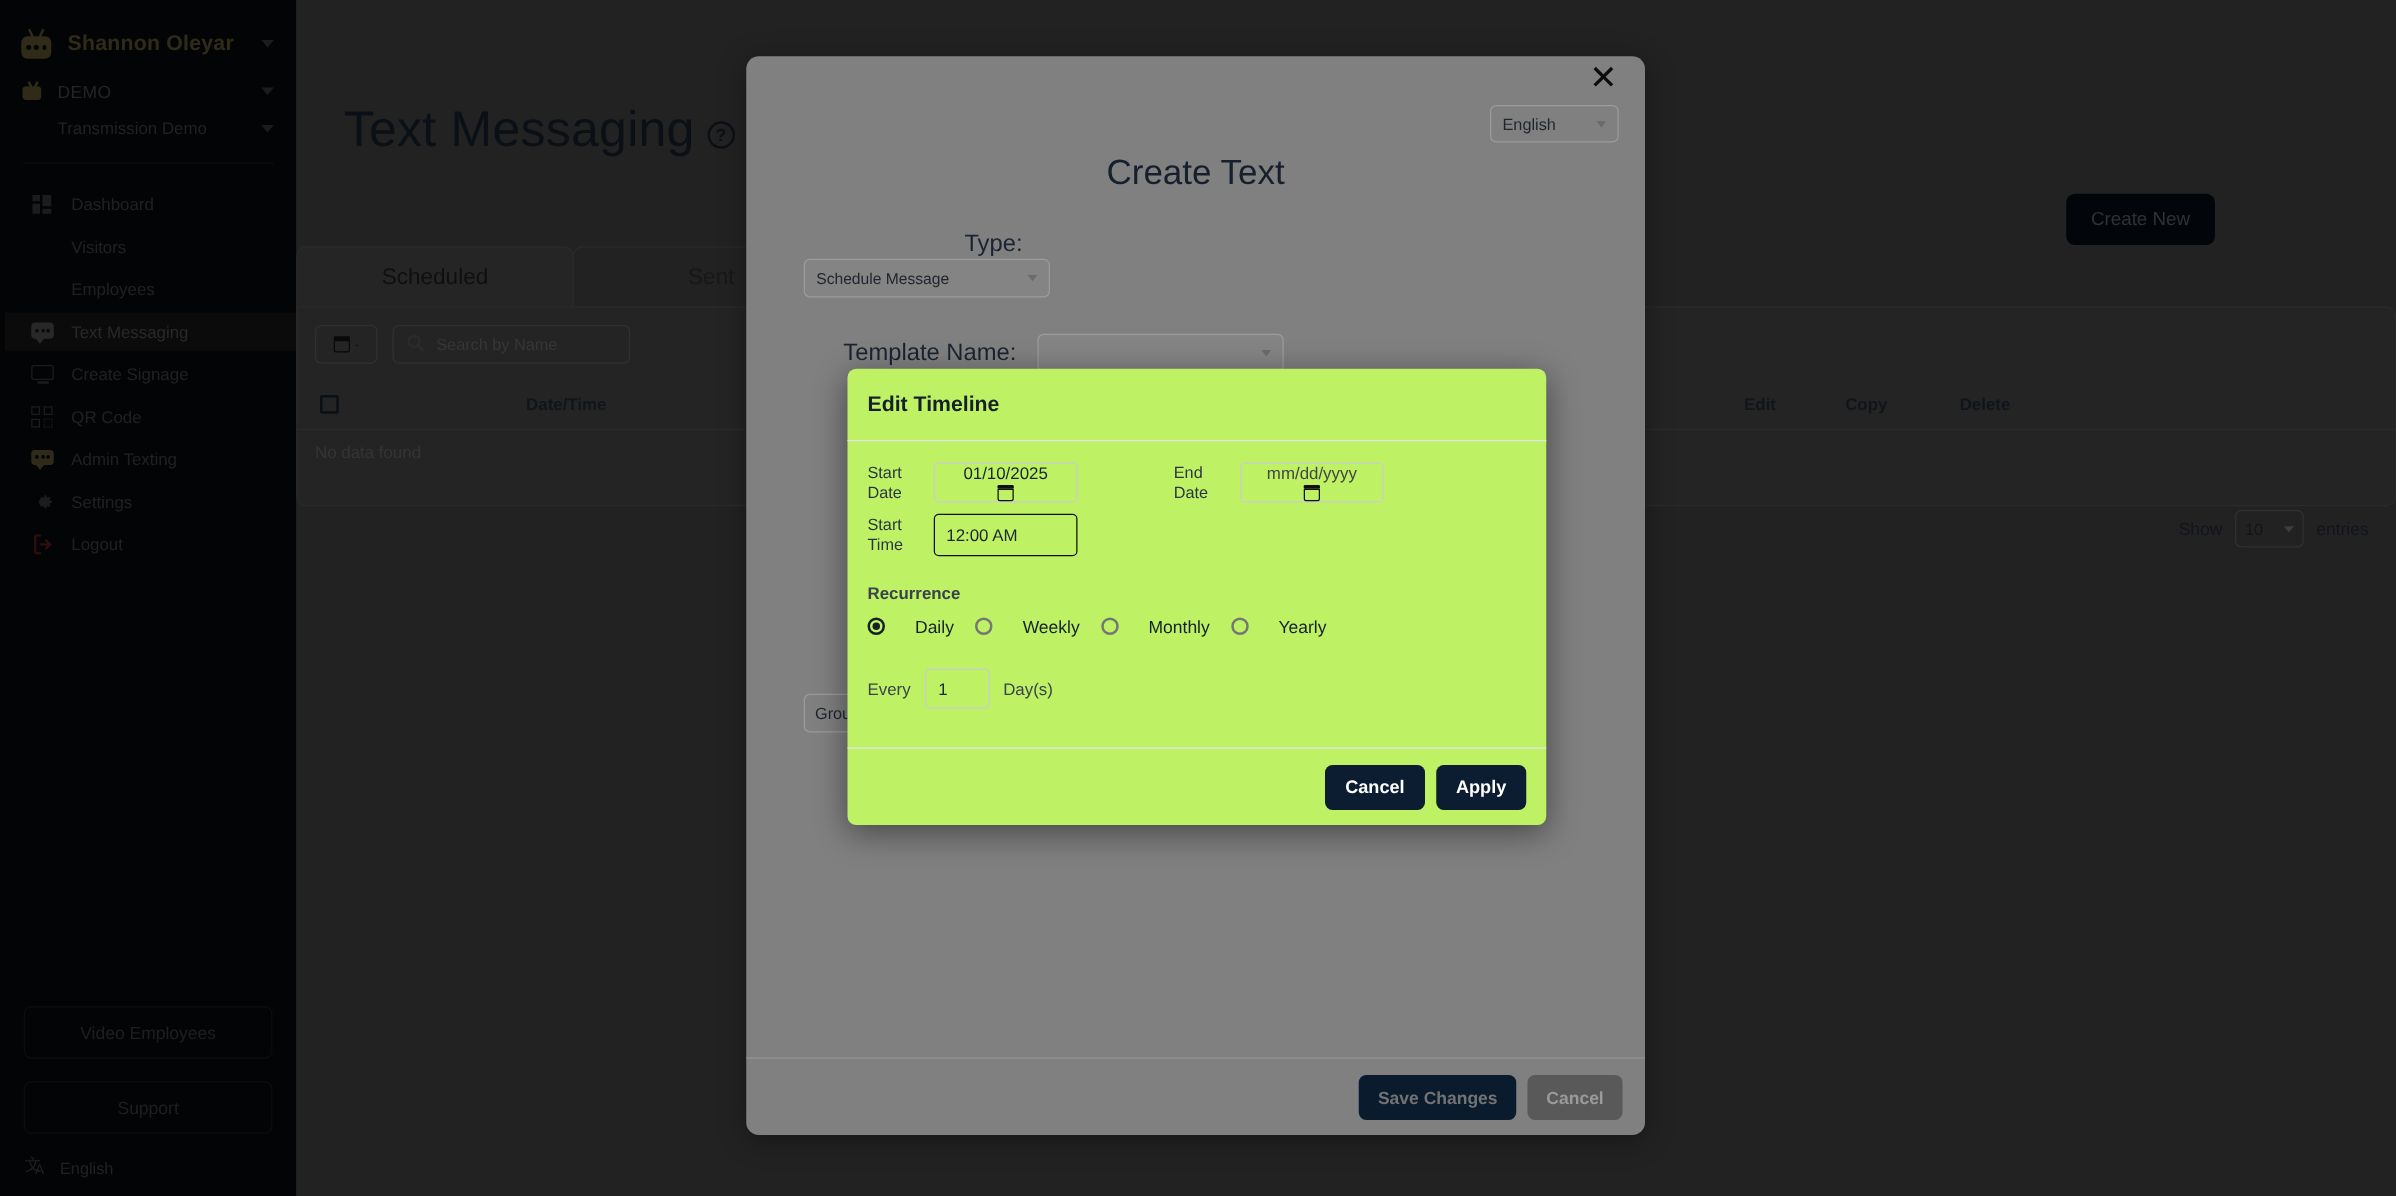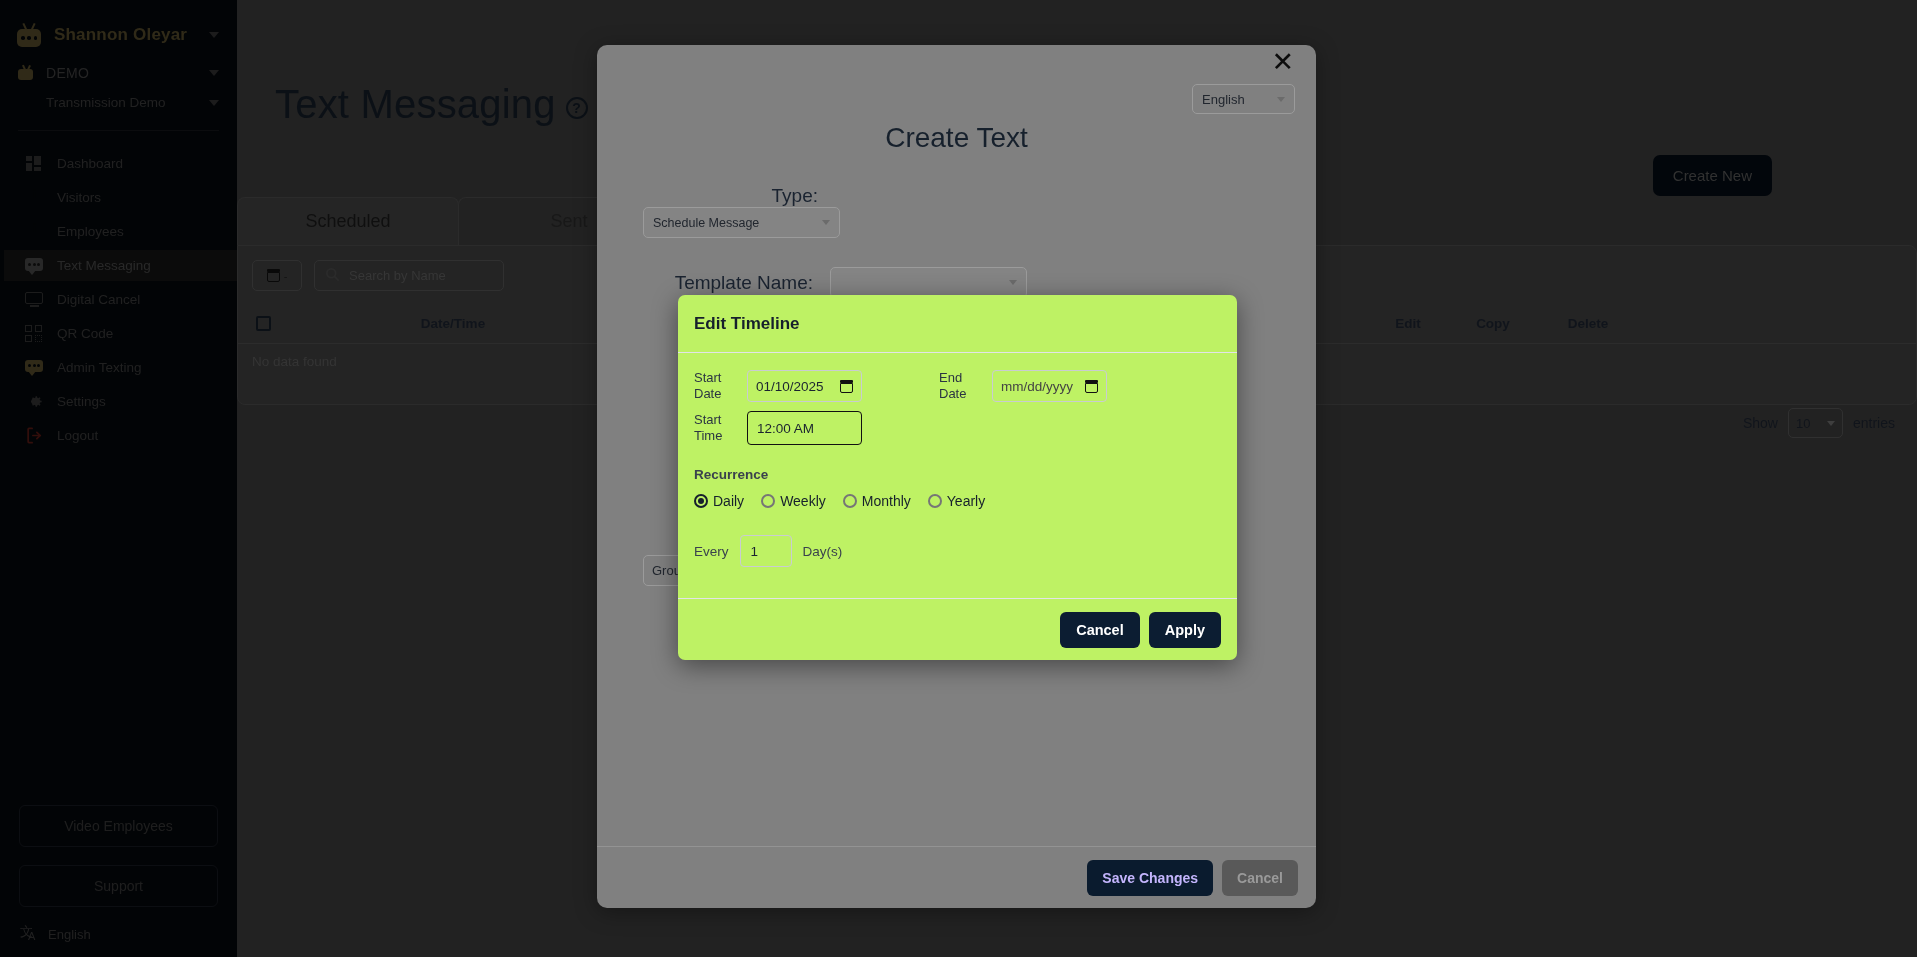--- a/index.html
+++ b/index.html
@@ -240,21 +240,21 @@
   .ct-groups-inp {
     width: 187px; height: 31px; border: 1px solid #9b9b9b; border-left: none;
     border-radius: 0 5px 5px 0;
   }
   .ct-footer {
     position: absolute; left: 0; right: 0; bottom: 0; height: 62px;
     border-top: 1px solid #939393; display: flex; align-items: center;
     justify-content: flex-end; gap: 9px; padding-right: 18px;
   }
   .btn-dark {
-    background: #0a1b2e; color: #c4b5fd; font-size: 14px; font-weight: 700;
+    background: #0a1b2e; color: #737373; font-size: 14px; font-weight: 700;
     padding: 10px 15px; border-radius: 6px; cursor: pointer;
   }
   .btn-muted {
     background: #595959; color: #9a9a9a; font-size: 14px; font-weight: 700;
     padding: 10px 15px; border-radius: 6px; cursor: pointer;
   }
 
   
   .modal-et {
     position: absolute; left: 678px; top: 295px; width: 559px; height: 365px;
@@ -265,33 +265,33 @@
     height: 58px; border-bottom: 1px solid #e2e4e8;
     display: flex; align-items: center; padding-left: 16px;
   }
   .et-title { font-size: 17px; color: #16202c; font-weight: 700; }
   .et-body { padding: 17px 16px 0 16px; position: relative; }
   .et-grid { display: flex; align-items: center; gap: 0; }
   .et-lbl { font-size: 13px; color: #2b3542; width: 53px; line-height: 16px; }
   .et-date {
     width: 115px; height: 32px; border: 1px solid #c9ccd2; border-radius: 4px;
     display: flex; align-items: center; justify-content: space-between;
-    padding: 0 8px; font-size: 13.5px; color: #1b2430;
+    padding: 0 8px; font-size: 13.5px; color: #1b2430; flex-direction: column;
   }
   .et-date.placeholder { color: #444; }
   .cal-ic { width: 13px; height: 13px; position: relative; flex:0 0 13px;}
   .cal-ic .top { position:absolute;left:0;top:0;width:13px;height:3px;background:#111;border-radius:1px;}
   .cal-ic .bx { position:absolute;left:0;top:3px;width:13px;height:10px;border:1.6px solid #111;border-radius:0 0 2px 2px;}
   .et-time {
     width: 115px; height: 34px; border: 1.6px solid #111; border-radius: 4px;
     display: flex; align-items: center; padding: 0 9px; font-size: 13.5px; color: #1b2430;
   }
   .et-recur-title { font-size: 13.5px; color: #3a424d; font-weight: 700; margin-top: 22px; }
   .et-radios { display: flex; align-items: center; gap: 7px; margin-top: 11px; }
-  .et-radio { display: flex; align-items: center; gap: 5px; margin-right: 10px; cursor: pointer; }
+  .et-radio { display: flex; align-items: center; gap: 24px; margin-right: 10px; cursor: pointer; }
   .radio {
     width: 14px; height: 14px; border: 2px solid #767676; border-radius: 50%;
     position: relative; flex: 0 0 14px;
   }
   .radio.on { border-color: #16202c; }
   .radio.on::after {
     content: ""; position: absolute; left: 2px; top: 2px; width: 6px; height: 6px;
     background: #16202c; border-radius: 50%;
   }
   .et-radio span { font-size: 14px; color: #16202c; }
@@ -384,21 +384,21 @@
             </span>
         </span>
         <span>Text Messaging</span>
       </div>
 
       <div class="sb-item">
         <span class="sb-ico ic-mon">
             <span class="s"></span>
             <span class="st"></span>
           </span>
-        <span>Digital Cancel</span>
+        <span>Create Signage</span>
       </div>
 
       <div class="sb-item">
         <span class="sb-ico ic-qr">
             <b></b>
             <b></b>
             <b></b>
             <b></b>
           </span>
         <span>QR Code</span>

